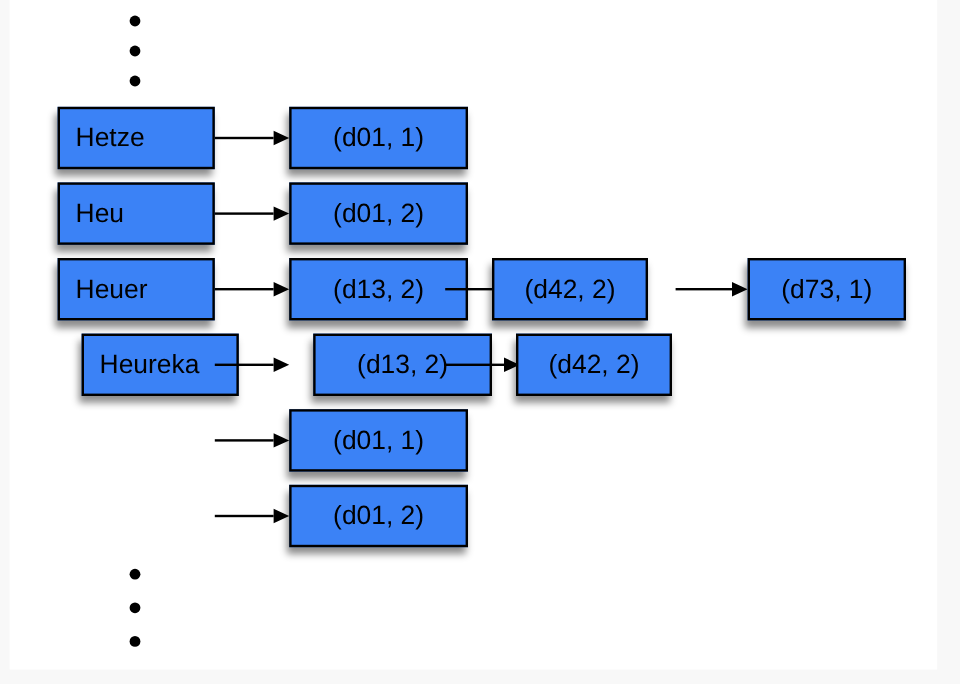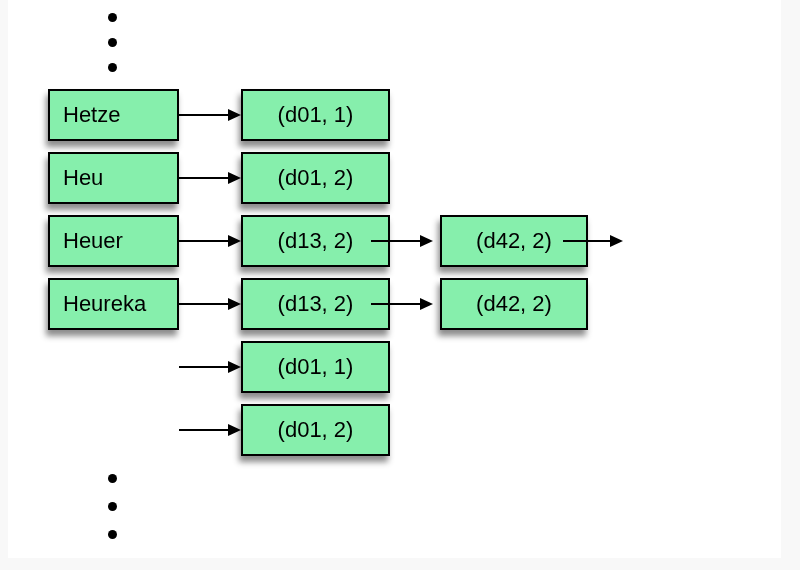--- a/index.html
+++ b/index.html
@@ -13,39 +13,39 @@
   .canvas{
     position:absolute;
     left:8px;top:0;
     width:773px;height:558px;
     background:#ffffff;
   }
   .box{
     position:absolute;
     height:52px;
     box-sizing:border-box;
-    background:#86efac;
+    background:#3b82f6;
     border:2.5px solid #000000;
     box-shadow:-2px 6px 6px rgba(0,0,0,0.45);
     display:flex;
     align-items:center;
     font-size:22px;
     color:#000000;
     white-space:nowrap;
   }
   .term{justify-content:flex-start;padding-left:13px;}
   .posting{justify-content:center;}
   
   .c1{left:40px;width:131px;}
   .c2{left:233px;width:149px;}
-  .c3{left:432px;width:148px;}
+  .c3{left:402px;width:130px;}
   .c4{left:615px;width:132px;}
   
   .rt1{top:89px;}.rt2{top:152px;}.rt3{top:215px;}
-  .rt4{top:278px;}.rt5{top:341px;}.rt6{top:404px;}
+  .rt4{top:278px;margin-left:20px;}.rt5{top:341px;}.rt6{top:404px;}
   
   .arrow{
     position:absolute;
     height:12px;
     display:flex;
     align-items:center;
   }
   .arrow .line{flex:1;height:2px;background:#000;}
   .arrow .head{
     width:0;height:0;
@@ -100,20 +100,21 @@
   <div class="box posting c2 rt3">(d13, 2)</div>
   <div class="arrow s2 at3">
       <i class="line"></i>
       <i class="head"></i>
     </div>
   <div class="box posting c3 rt3">(d42, 2)</div>
   <div class="arrow s3 at3">
       <i class="line"></i>
       <i class="head"></i>
     </div>
+  <div class="box posting c4 rt3">(d73, 1)</div>
 
   <div class="box term c1 rt4">Heureka</div>
   <div class="arrow s1 at4">
       <i class="line"></i>
       <i class="head"></i>
     </div>
   <div class="box posting c2 rt4">(d13, 2)</div>
   <div class="arrow s2 at4">
       <i class="line"></i>
       <i class="head"></i>

